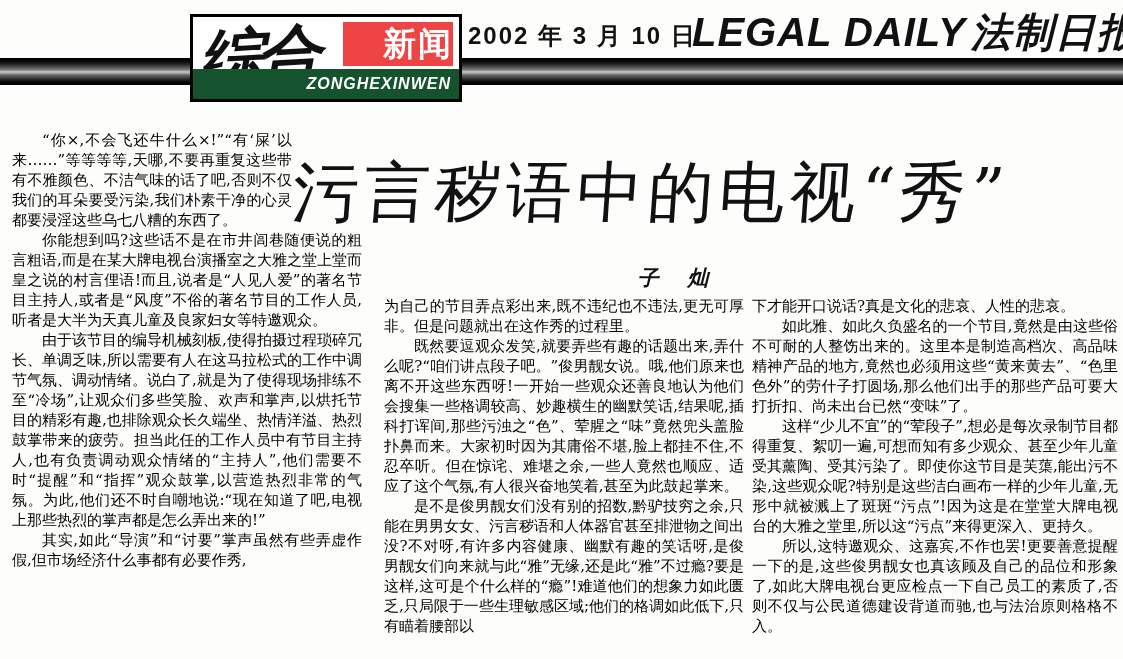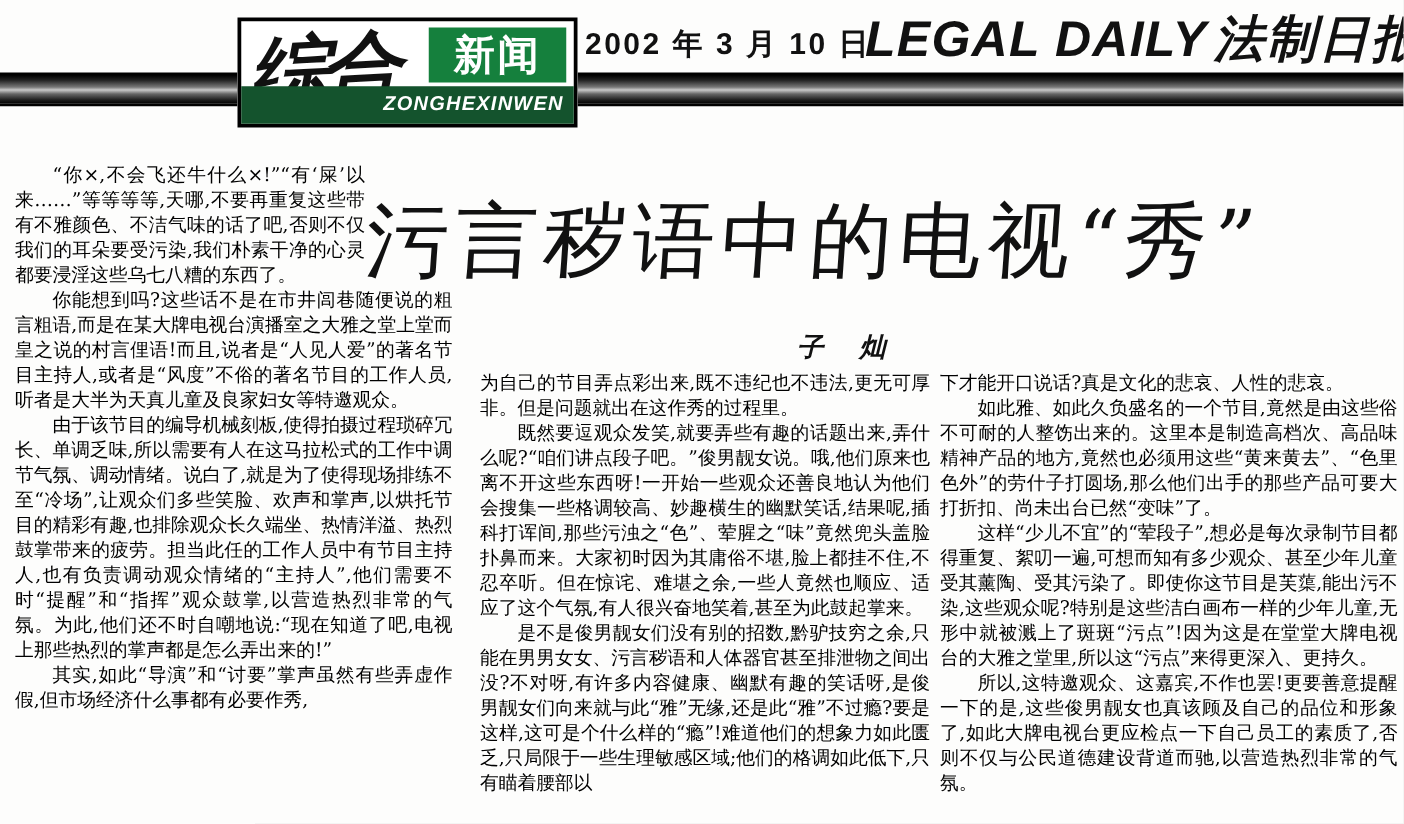--- a/index.html
+++ b/index.html
@@ -23,22 +23,22 @@
     position:absolute; left:190px; top:14px; width:272px; height:88px;
     background:#fff; border:3px solid #000;
   }
   .section-box .zonghe {
     position:absolute; left:6px; top:-4px; width:150px;
     font-size:64px; font-weight:bold; letter-spacing:-6px;
     transform:rotate(-3deg); font-style:italic;
   }
   .section-box .xinwen {
     position:absolute; right:6px; top:5px; width:110px; height:44px;
-    background:#15803d; color:#fff; font-size:33px; font-weight:bold;
-    text-align:center; line-height:44px; letter-spacing:2px;
+    background:#ef4444; color:#fff; font-size:33px; font-weight:bold;
+    text-align:right; line-height:44px; letter-spacing:2px;
     font-family:"DejaVu Sans","Liberation Sans",sans-serif;
   }
   .section-box .pinyin-band {
     position:absolute; left:0; right:0; bottom:0; height:30px;
     background:#14532d; color:#fff; text-align:right;
     font:italic bold 16px/30px "Liberation Sans","DejaVu Sans",sans-serif;
     padding-right:8px; letter-spacing:1px;
   }
 
   .date {
@@ -123,16 +123,16 @@
   <div class="col" id="col2">
     <p class="no-indent">为自己的节目弄点彩出来,既不违纪也不违法,更无可厚非。但是问题就出在这作秀的过程里。</p>
     <p>既然要逗观众发笑,就要弄些有趣的话题出来,弄什么呢?“咱们讲点段子吧。”俊男靓女说。哦,他们原来也离不开这些东西呀!一开始一些观众还善良地认为他们会搜集一些格调较高、妙趣横生的幽默笑话,结果呢,插科打诨间,那些污浊之“色”、荤腥之“味”竟然兜头盖脸扑鼻而来。大家初时因为其庸俗不堪,脸上都挂不住,不忍卒听。但在惊诧、难堪之余,一些人竟然也顺应、适应了这个气氛,有人很兴奋地笑着,甚至为此鼓起掌来。</p>
     <p>是不是俊男靓女们没有别的招数,黔驴技穷之余,只能在男男女女、污言秽语和人体器官甚至排泄物之间出没?不对呀,有许多内容健康、幽默有趣的笑话呀,是俊男靓女们向来就与此“雅”无缘,还是此“雅”不过瘾?要是这样,这可是个什么样的“瘾”!难道他们的想象力如此匮乏,只局限于一些生理敏感区域;他们的格调如此低下,只有瞄着腰部以</p>
   </div>
 
   <div class="col" id="col3">
     <p class="no-indent">下才能开口说话?真是文化的悲哀、人性的悲哀。</p>
     <p>如此雅、如此久负盛名的一个节目,竟然是由这些俗不可耐的人整饬出来的。这里本是制造高档次、高品味精神产品的地方,竟然也必须用这些“黄来黄去”、“色里色外”的劳什子打圆场,那么他们出手的那些产品可要大打折扣、尚未出台已然“变味”了。</p>
     <p>这样“少儿不宜”的“荤段子”,想必是每次录制节目都得重复、絮叨一遍,可想而知有多少观众、甚至少年儿童受其薰陶、受其污染了。即使你这节目是芙蕖,能出污不染,这些观众呢?特别是这些洁白画布一样的少年儿童,无形中就被溅上了斑斑“污点”!因为这是在堂堂大牌电视台的大雅之堂里,所以这“污点”来得更深入、更持久。</p>
-    <p>所以,这特邀观众、这嘉宾,不作也罢!更要善意提醒一下的是,这些俊男靓女也真该顾及自己的品位和形象了,如此大牌电视台更应检点一下自己员工的素质了,否则不仅与公民道德建设背道而驰,以营造热烈非常的气氛。</p>
+    <p>所以,这特邀观众、这嘉宾,不作也罢!更要善意提醒一下的是,这些俊男靓女也真该顾及自己的品位和形象了,如此大牌电视台更应检点一下自己员工的素质了,否则不仅与公民道德建设背道而驰,也与法治原则格格不入。</p>
   </div>
 
 </div>
 
 </body></html>

